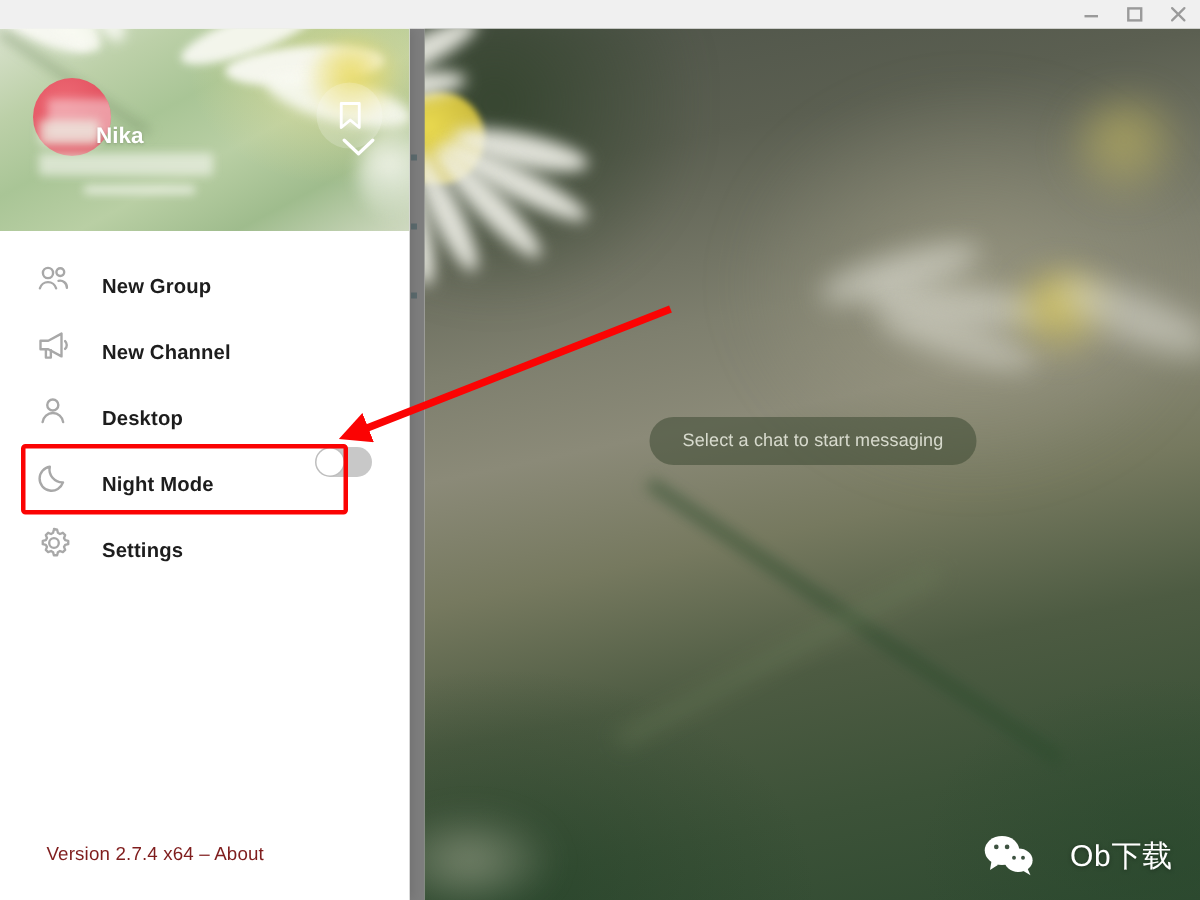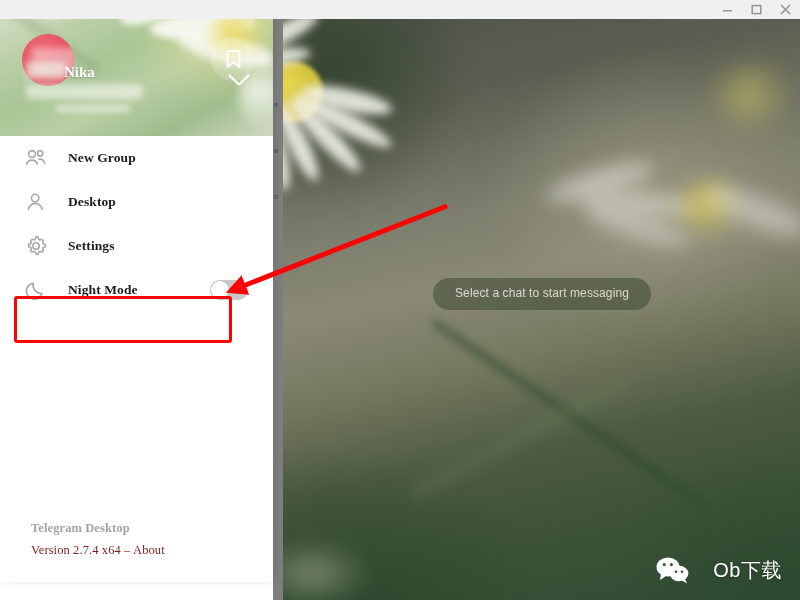--- a/index.html
+++ b/index.html
@@ -118,24 +118,23 @@
 
   
   #greystrip{
     position:absolute; left:273px; top:19px; width:10px; height:581px;
     background:#7e7e7e; z-index:30;
   }
   .striptick{ position:absolute; left:1px; width:4px; height:4px; background:#5c6b6e; }
 
   
   #menupanel{
-    position:absolute; left:0; top:1px; width:273px; height:581px;
+    position:absolute; left:0; top:19px; width:273px; height:581px;
     background:#ffffff; z-index:40; overflow:hidden;
     box-shadow:2px 0 7px rgba(0,0,0,.10);
-    font-family:Liberation Serif, serif;
   }
 
   
   #menuheader{
     position:relative; width:273px; height:135px; overflow:hidden;
     background:
       radial-gradient(ellipse 140px 110px at 82% 20%, rgba(232,222,140,.55), rgba(232,222,140,0) 70%),
       linear-gradient(152deg,#d9e2cd 0%, #bcd0a8 22%, #a9c596 40%, #b9cfa4 58%, #9fbc8d 78%, #cfd9c0 100%);
   }
   .hblob{ position:absolute; border-radius:50%; filter:blur(6px); }
@@ -196,21 +195,21 @@
   #redact-2{ left:26px; top:24px; width:116px; height:15px; }
   #redact-3{ left:56px; top:46px; width:74px; height:5px; background:rgba(250,250,246,.78); }
   #chevron{
     position:absolute; right:22px; top:8px; width:24px; height:24px;
     display:flex; align-items:center; justify-content:center;
   }
 
   
   #menulist{ position:absolute; left:0; top:135px; width:273px; }
   .menuitem{
-    position:relative; height:44px; display:flex; align-items:center;
+    position:relative; height:44px; display:flex; align-items:flex-end;
     padding-left:24px; cursor:default;
   }
   .mi-icon{ width:32px; display:flex; align-items:center; justify-content:flex-start; color:#a8a8a8; }
   .mi-icon svg{ display:block; }
   .mi-label{
     margin-left:12px; font-size:13.5px; font-weight:700; color:#1d1d1d; letter-spacing:.1px;
   }
   .mi-toggle{
     position:absolute; right:25px; top:50%; transform:translateY(-50%);
     width:38px; height:20px; border-radius:10px; background:#c8c8c8;
@@ -331,57 +330,66 @@
         <svg width="23" height="23" viewBox="0 0 23 23">
           <circle cx="8" cy="7" r="3.4" fill="none" stroke="#a8a8a8" stroke-width="1.6"></circle>
           <circle cx="16.2" cy="6.4" r="2.6" fill="none" stroke="#a8a8a8" stroke-width="1.6"></circle>
           <path d="M2.6 17.2 a5.6 5.6 0 0 1 10.8 0" fill="none" stroke="#a8a8a8" stroke-width="1.6" stroke-linecap="round"></path>
           <path d="M15 12.2 a4.6 4.6 0 0 1 5.6 4.6" fill="none" stroke="#a8a8a8" stroke-width="1.6" stroke-linecap="round"></path>
         </svg>
       </span>
       <span class="mi-label">New Group</span>
     </div>
 
+    <div class="menuitem">
+      <span class="mi-icon">
+        <svg width="23" height="23" viewBox="0 0 23 23">
+          <path d="M3 8.2 H8.2 L17 3.4 V18.6 L8.2 13.8 H3 Z" fill="none" stroke="#a8a8a8" stroke-width="1.6" stroke-linejoin="round"></path>
+          <path d="M6.6 13.8 V19.4 H9.9 V13.8" fill="none" stroke="#a8a8a8" stroke-width="1.6" stroke-linejoin="round"></path>
+          <path d="M19.4 8.4 a3.6 3.6 0 0 1 0 5.2" fill="none" stroke="#a8a8a8" stroke-width="1.6" stroke-linecap="round"></path>
+        </svg>
+      </span>
+      <span class="mi-label">New Channel</span>
+    </div>
 
     <div class="menuitem">
       <span class="mi-icon">
         <svg width="23" height="23" viewBox="0 0 23 23">
           <circle cx="11.2" cy="7" r="3.7" fill="none" stroke="#a8a8a8" stroke-width="1.6"></circle>
           <path d="M4.4 18.4 a6.9 6.9 0 0 1 13.7 0" fill="none" stroke="#a8a8a8" stroke-width="1.6" stroke-linecap="round"></path>
         </svg>
       </span>
       <span class="mi-label">Desktop</span>
     </div>
 
     <div class="menuitem">
       <span class="mi-icon">
+        <svg width="23" height="23" viewBox="0 0 23 23">
+          <path d="M18 14.6 A8 8 0 1 1 9.2 4.2 A8.6 8.6 0 0 0 18 14.6 Z" fill="none" stroke="#a8a8a8" stroke-width="1.6" stroke-linejoin="round"></path>
+        </svg>
+      </span>
+      <span class="mi-label">Night Mode</span>
+      <span class="mi-toggle">
+        <span class="knob"></span>
+      </span>
+    </div>
+
+    <div class="menuitem">
+      <span class="mi-icon">
         <svg width="24" height="24" viewBox="0 0 24 24">
           <path d="M12 2.6 l2.1.55 .5 2.05 1.35.78 1.95-.78 1.55 1.55 -.78 1.95 .78 1.35 2.05 .5 0 2.2 -2.05 .5 -.78 1.35 .78 1.95 -1.55 1.55 -1.95-.78 -1.35 .78 -.5 2.05 -2.2 0 -.5-2.05 -1.35-.78 -1.95 .78 -1.55-1.55 .78-1.95 -.78-1.35 -2.05-.5 0-2.2 2.05-.5 .78-1.35 -.78-1.95 1.55-1.55 1.95 .78 1.35-.78 .5-2.05 z" fill="none" stroke="#a8a8a8" stroke-width="1.55" stroke-linejoin="round"></path>
           <circle cx="12" cy="12" r="3.2" fill="none" stroke="#a8a8a8" stroke-width="1.55"></circle>
         </svg>
       </span>
       <span class="mi-label">Settings</span>
     </div>
 
-    <div class="menuitem">
-      <span class="mi-icon">
-        <svg width="23" height="23" viewBox="0 0 23 23">
-          <path d="M18 14.6 A8 8 0 1 1 9.2 4.2 A8.6 8.6 0 0 0 18 14.6 Z" fill="none" stroke="#a8a8a8" stroke-width="1.6" stroke-linejoin="round"></path>
-        </svg>
-      </span>
-      <span class="mi-label">Night Mode</span>
-      <span class="mi-toggle">
-        <span class="knob"></span>
-      </span>
-    </div>
-
   </div>
 
   <div id="menufooter">
-    <div id="footer-app">Telegram Desktop</div>
     <div id="footer-ver">Version 2.7.4 x64 – About</div>
   </div>
 </div>
 
 <div id="titlebar">
   <div class="winbtn">
     <svg width="11" height="11" viewBox="0 0 11 11">
         <rect x="1" y="6" width="9" height="1.6" fill="#9a9a9a"></rect>
       </svg>
   </div>

